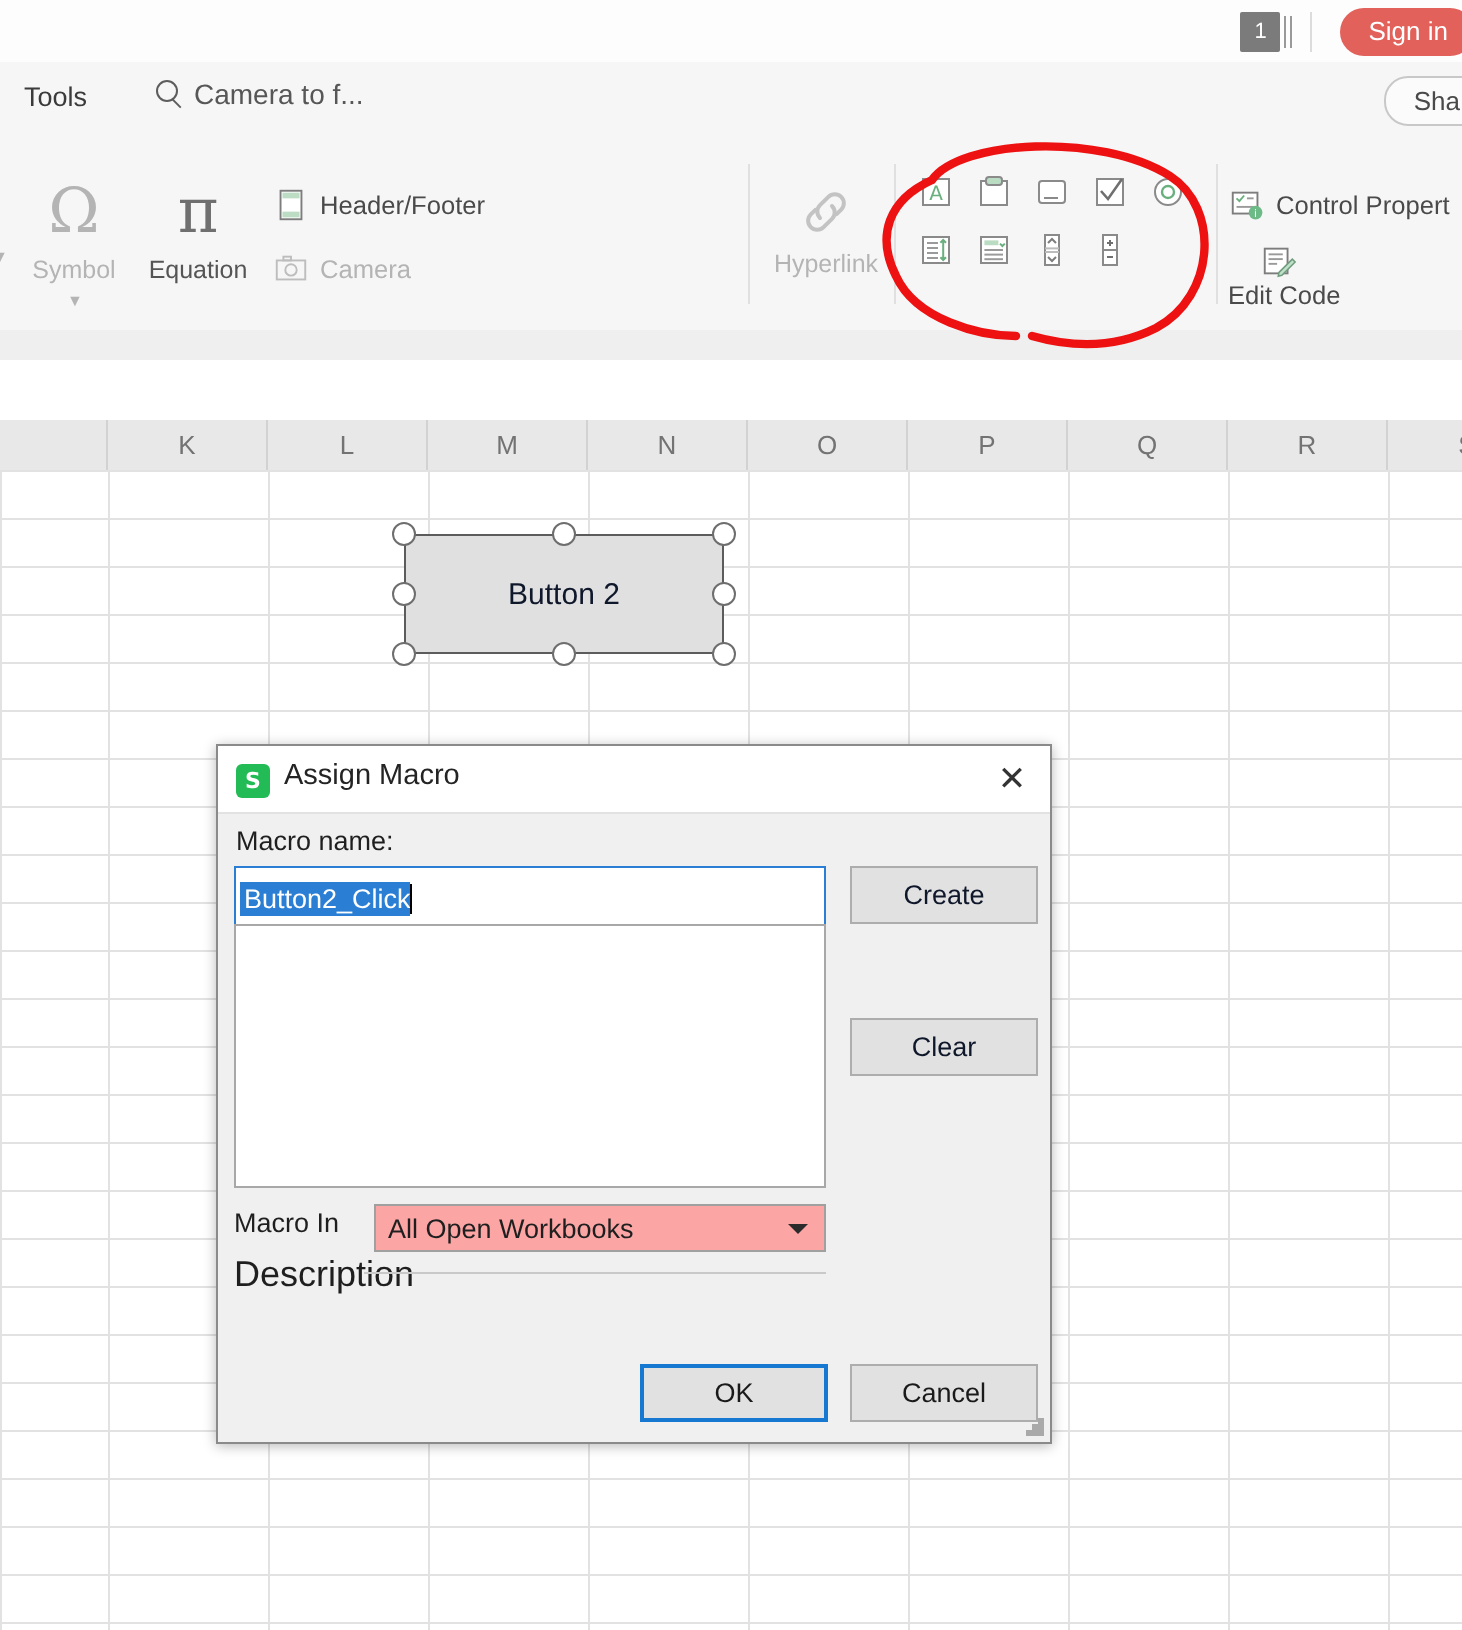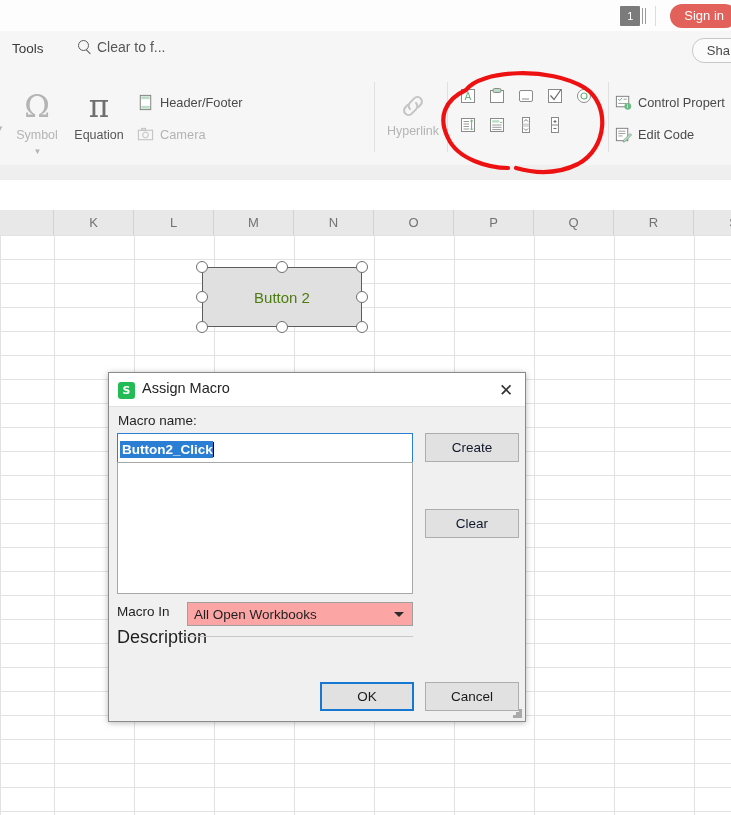--- a/index.html
+++ b/index.html
@@ -60,39 +60,39 @@
   .colhdr{position:absolute;left:0;top:0;width:731px;height:25px;background:#e8e8e8;border-bottom:1px solid #cfcfcf;}
   .colcell{position:absolute;top:0;height:25px;display:flex;align-items:center;justify-content:center;
     font-size:13px;color:#737373;border-right:1px solid #d2d2d2;box-sizing:border-box;}
   .gridbody{position:absolute;left:0;top:25px;width:731px;height:580px;}
   .vline{position:absolute;top:0;bottom:0;width:1px;background:#e2e2e2;}
   .hline{position:absolute;left:0;right:0;height:1px;background:#e2e2e2;}
 
   
   .formbtn{position:absolute;left:202px;top:267px;width:160px;height:60px;background:#e0e0e0;
     border:1px solid #5c5c5c;box-sizing:border-box;display:flex;align-items:center;justify-content:center;}
-  .formbtn span{font-size:15px;color:#4d7c0f;}
+  .formbtn span{font-size:15px;color:#0f172a;}
   .handle{position:absolute;width:12px;height:12px;border:1px solid #6e6e6e;border-radius:50%;background:#ffffff;box-sizing:border-box;}
 
   
   .annot{position:absolute;left:430px;top:68px;width:190px;height:110px;pointer-events:none;}
 
   
   .dlg{position:absolute;left:108px;top:372px;width:418px;height:350px;background:#f0f0f0;
     border:1px solid #8a8a8a;box-shadow:0 1px 6px rgba(0,0,0,.28);box-sizing:border-box;}
   .dlg-title{position:absolute;left:0;top:0;width:100%;height:34px;background:#ffffff;border-bottom:1px solid #e2e2e2;box-sizing:border-box;}
   .dlg-ico{position:absolute;left:9px;top:9px;width:17px;height:17px;background:#22bb55;border-radius:3px;
     color:#fff;font-size:11px;font-weight:bold;display:flex;align-items:center;justify-content:center;font-family:"DejaVu Sans",sans-serif;}
   .dlg-ttxt{position:absolute;left:33px;top:7px;font-size:14.5px;color:#242424;}
   .dlg-close{position:absolute;right:6px;top:5px;width:26px;height:24px;display:flex;align-items:center;justify-content:center;
     font-size:17px;color:#333;font-family:"DejaVu Sans",sans-serif;}
 
   .lbl-macroname{position:absolute;left:9px;top:40px;font-size:13.5px;color:#1f1f1f;}
   .name-input{position:absolute;left:8px;top:60px;width:296px;height:32px;background:#ffffff;
-    border:1px solid #2a7fd4;box-sizing:border-box;display:flex;align-items:center;padding-left:2px;font-weight:bold;}
+    border:1px solid #2a7fd4;box-sizing:border-box;display:flex;align-items:center;padding-left:2px;}
   .name-sel{background:#2a7fd4;color:#ffffff;font-size:13.5px;padding:1px 0 1px 2px;}
   .caret-bar{width:1px;height:15px;background:#000;margin-left:0px;}
 
   .listbox{position:absolute;left:8px;top:89px;width:296px;height:132px;background:#ffffff;border:1px solid #a8a8a8;box-sizing:border-box;}
 
   .sidebtn{position:absolute;left:316px;width:94px;height:29px;background:#e1e1e1;border:1px solid #adadad;
     box-sizing:border-box;display:flex;align-items:center;justify-content:center;font-size:13.5px;color:#0f172a;}
   .sidebtn.disabled{color:#a6a6a6;background:#dedede;border-color:#c4c4c4;}
   .combo{position:absolute;left:78px;top:229px;width:226px;height:24px;background:#fca5a5;border:1px solid #a0a0a0;
     box-sizing:border-box;display:flex;align-items:center;padding-left:6px;font-size:13.5px;color:#1f1f1f;}
@@ -120,21 +120,21 @@
       <div class="dblbar"></div>
       <div class="vsep"></div>
       <div class="signin">Sign in</div>
     </div>
   </div>
 
   <div class="tabstrip">
     <div class="tab-tools">Tools</div>
     <div class="search-wrap">
       <div class="search-ic"></div>
-      <div class="search-txt">Clear to f...</div>
+      <div class="search-txt">Camera to f...</div>
     </div>
     <div class="share-btn">Sha</div>
   </div>
 
   <div class="ribbon">
 
     <div class="grp" style="left:0;width:120px;">
       <div style="position:absolute;left:-4px;top:54px;font-size:8px;color:#b4b4b4;">▼</div>
       <div class="bigbtn dim" style="left:6px;top:16px;">
         <div class="glyph">Ω</div>
@@ -258,21 +258,21 @@
         <svg class="ic" viewBox="0 0 20 20">
           <rect x="2.5" y="3.5" width="13" height="11" fill="#fff" stroke="#7d7d7d"></rect>
           <path d="M4.5 6.5 L6 8 L8.5 5" fill="none" stroke="#69b07e" stroke-width="1"></path>
           <line x1="10" y1="6.5" x2="13.5" y2="6.5" stroke="#9a9a9a"></line>
           <line x1="4.5" y1="11" x2="13.5" y2="11" stroke="#9a9a9a"></line>
           <circle cx="14.5" cy="14" r="3.6" fill="#6cbb86"></circle>
           <text x="14.5" y="16.2" font-size="5.5" fill="#fff" text-anchor="middle" font-family="DejaVu Sans">i</text>
         </svg>
         <span class="lbl">Control Propert</span>
       </div>
-      <div class="smrow" style="left:0;top:51px;">
+      <div class="smrow" style="left:0;top:51px;flex-direction:column;">
         <svg class="ic" viewBox="0 0 20 20">
           <rect x="2.5" y="3.5" width="12" height="13" fill="#fff" stroke="#7d7d7d"></rect>
           <line x1="4.5" y1="6.5" x2="12" y2="6.5" stroke="#9a9a9a"></line>
           <line x1="4.5" y1="9" x2="12" y2="9" stroke="#9a9a9a"></line>
           <line x1="4.5" y1="11.5" x2="9" y2="11.5" stroke="#9a9a9a"></line>
           <path d="M10 16 L17 9 L18.5 10.5 L11.5 17.5 L9.6 18 Z" fill="#bfe0ca" stroke="#6f9d7c" stroke-width=".8"></path>
         </svg>
         <span class="lbl">Edit Code</span>
       </div>
     </div>

